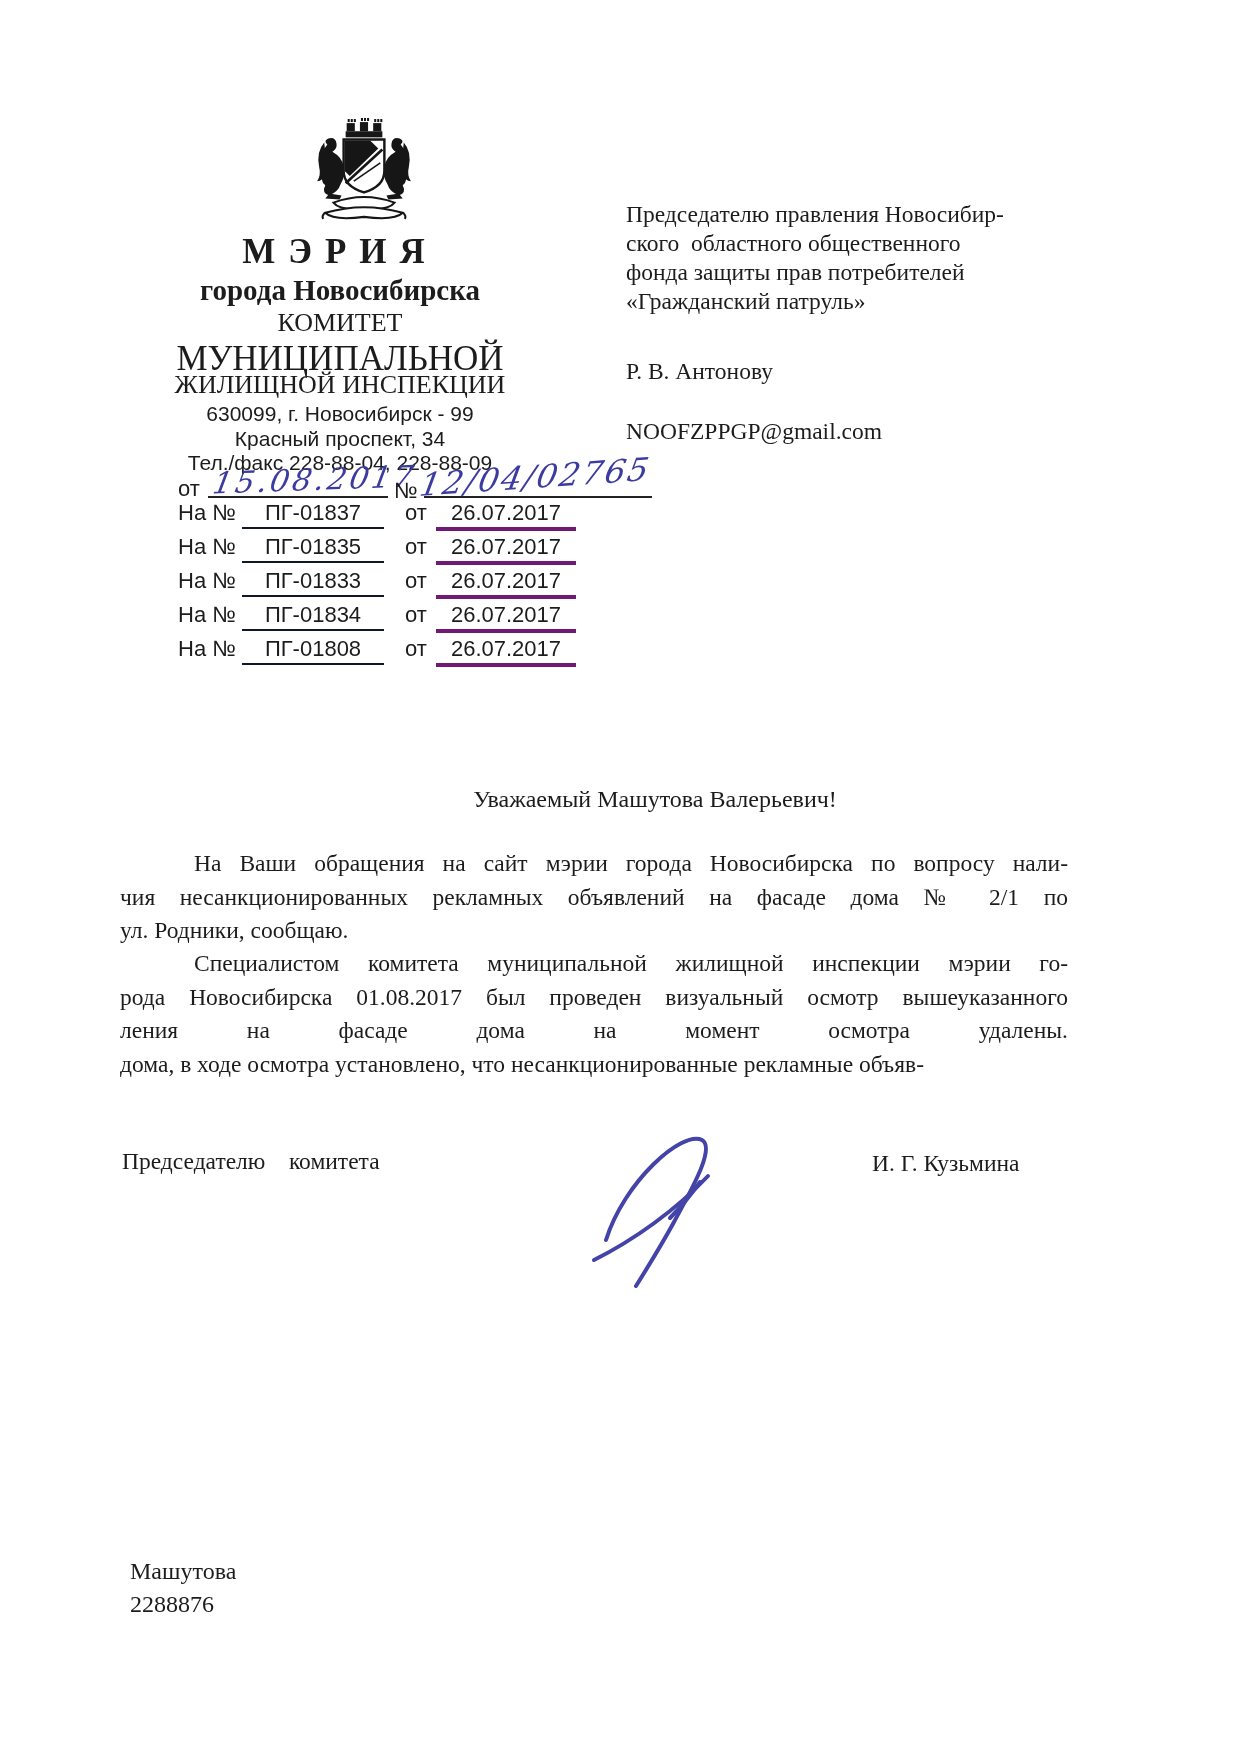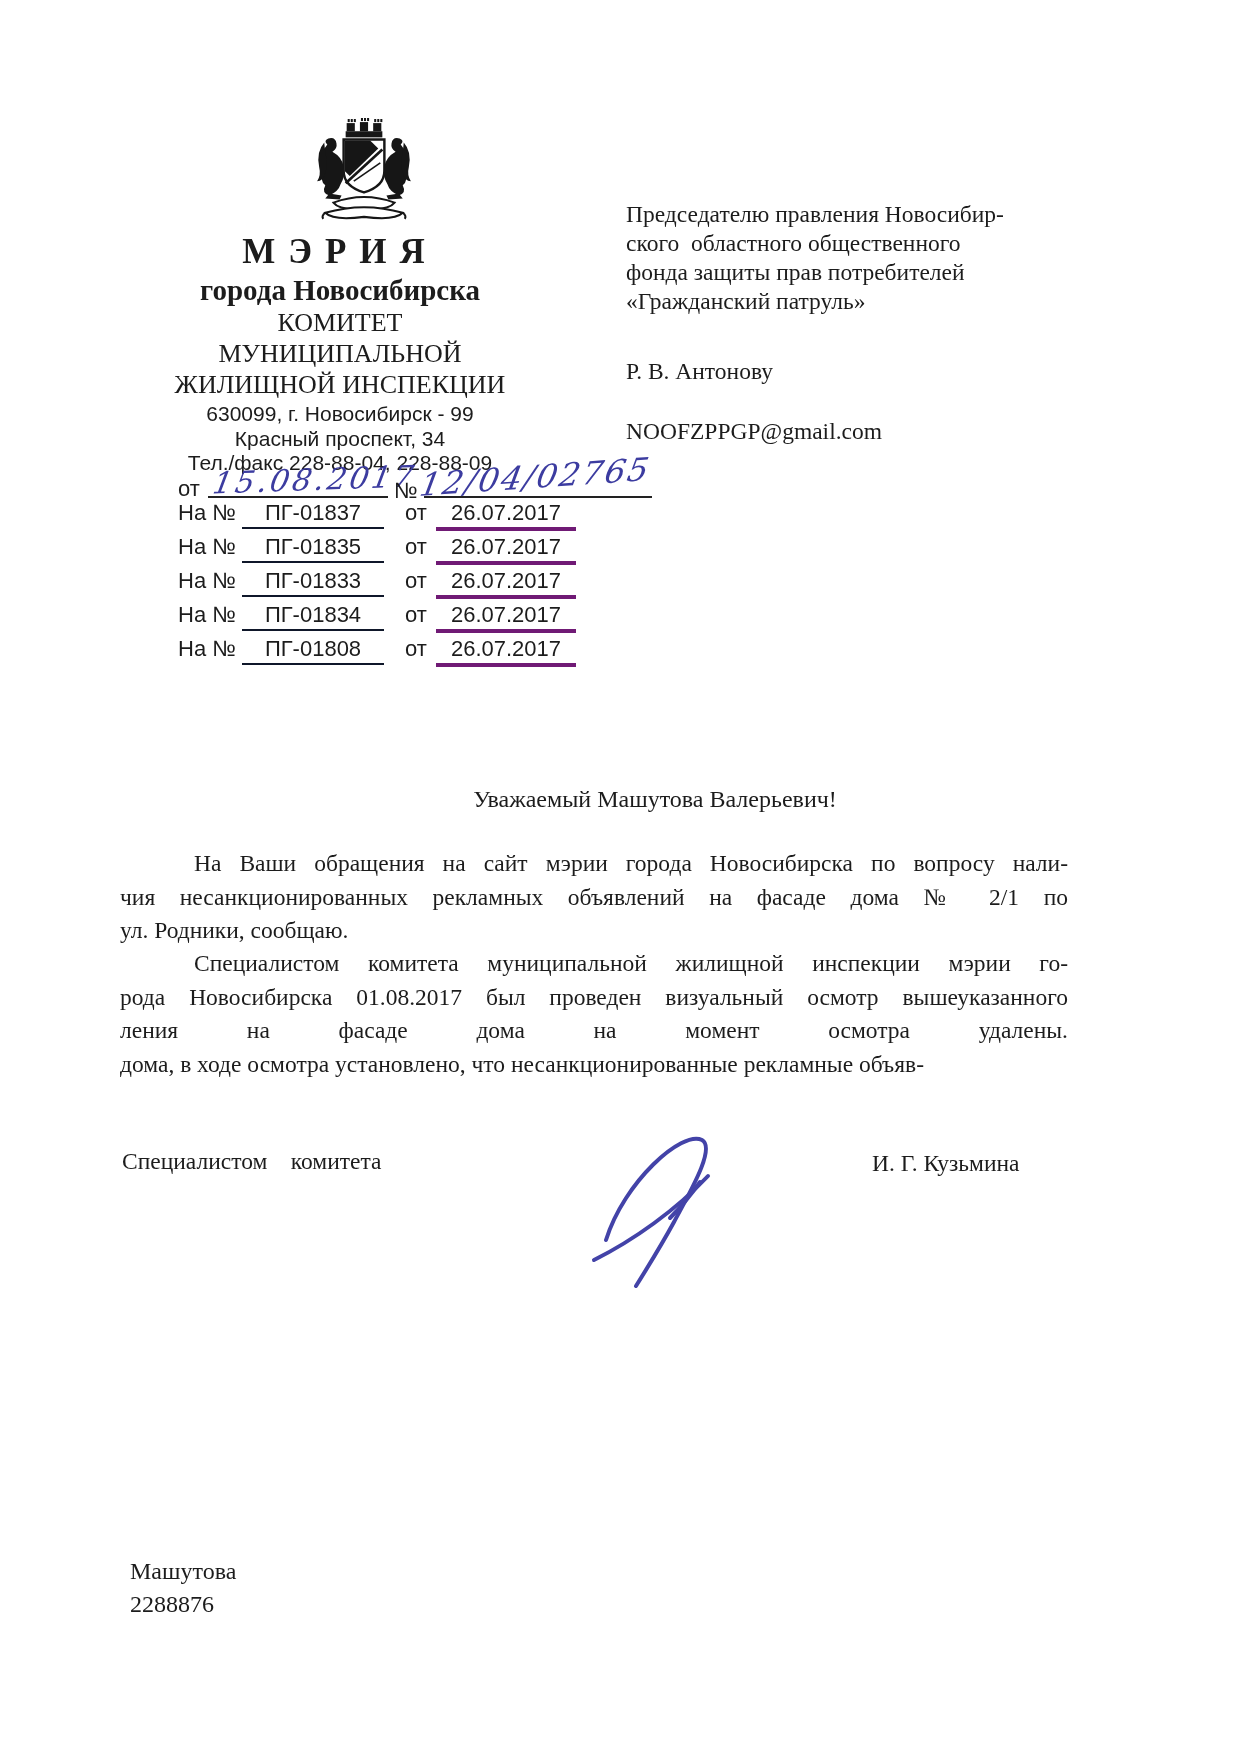--- a/index.html
+++ b/index.html
@@ -8,21 +8,21 @@
     background:#ffffff; overflow:hidden;
     font-family:"Liberation Serif", serif;
     color:var(--text-black, #1c1c1c);
   }
   
   .lh { position:absolute; left:110px; top:0; width:460px; text-align:center; }
   .emblem { position:absolute; left:205px; top:118px; width:98px; height:106px; }
   .org1 { position:absolute; left:0; top:232px; width:460px; font-size:35px; font-weight:bold; letter-spacing:13px; }
   .org2 { position:absolute; left:0; top:274px; width:460px; font-size:29px; font-weight:bold; }
   .com1 { position:absolute; left:0; top:308px; width:460px; font-size:26px; }
-  .com2 { position:absolute; left:0; top:339px; width:460px; font-size:26px; }
+  .com2 { position:absolute; left:0; top:339px; width:460px; font-size:35px; }
   .com3 { position:absolute; left:0; top:370px; width:460px; font-size:26px; }
   .addr { position:absolute; left:0; width:460px; font-family:"Liberation Sans", sans-serif; font-size:21px; }
   .a1 { top:402px; } .a2 { top:427px; } .a3 { top:451px; }
 
   
   .outrow { position:absolute; left:178px; top:460px; width:520px; height:45px;
             font-family:"Liberation Sans", sans-serif; font-size:22px; }
   .outrow .lbl { position:absolute; top:16px; }
   .outrow .lbl-ot { left:0; }
   .outrow .lbl-no { left:216px; top:18px; }
@@ -165,21 +165,21 @@
     <div class="line">ул. Родники, сообщаю.</div>
   </div>
 
   <div class="par p2">
     <div class="line ind">Специалистом комитета муниципальной жилищной инспекции мэрии го-</div>
     <div class="line">рода Новосибирска 01.08.2017 был проведен визуальный осмотр вышеуказанного</div>
     <div class="line">ления на фасаде дома на момент осмотра удалены.</div>
     <div class="line">дома, в ходе осмотра установлено, что несанкционированные рекламные объяв-</div>
   </div>
 
-  <div class="sig-pos">Специалистом    комитета</div>
+  <div class="sig-pos">Председателю    комитета</div>
   <svg class="sig-svg" viewBox="0 0 170 170">
     <g fill="none" stroke="#4343a8" stroke-width="4" stroke-linecap="round">
       <path d="M28,122 C 46,64 104,12 124,22 C 138,30 112,74 96,104 C 84,126 68,152 58,168"></path>
       <path d="M16,142 C 56,122 98,92 130,58"></path>
       <path d="M92,100 C 100,92 112,78 122,64"></path>
     </g>
   </svg>
   <div class="sig-name">И. Г. Кузьмина</div>
 
   <div class="exec">

